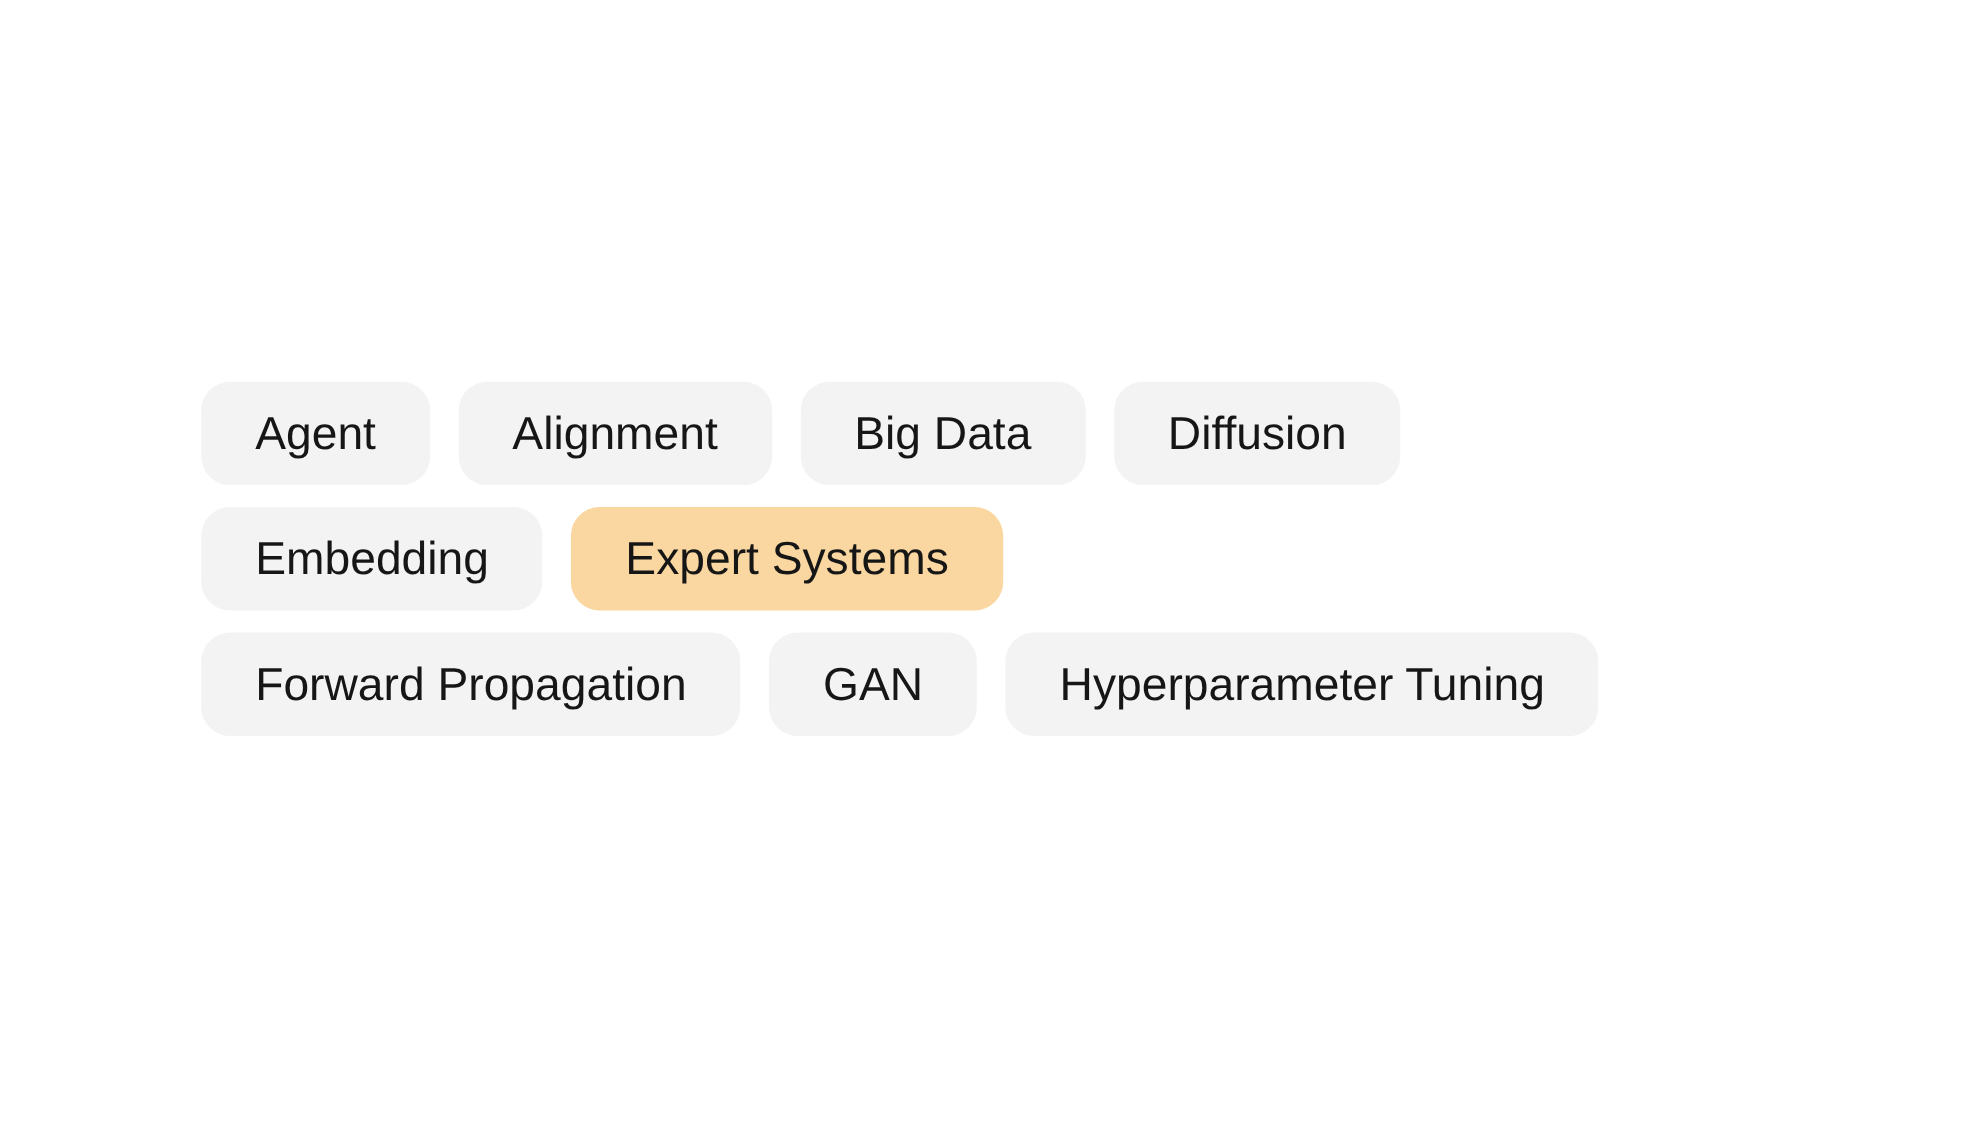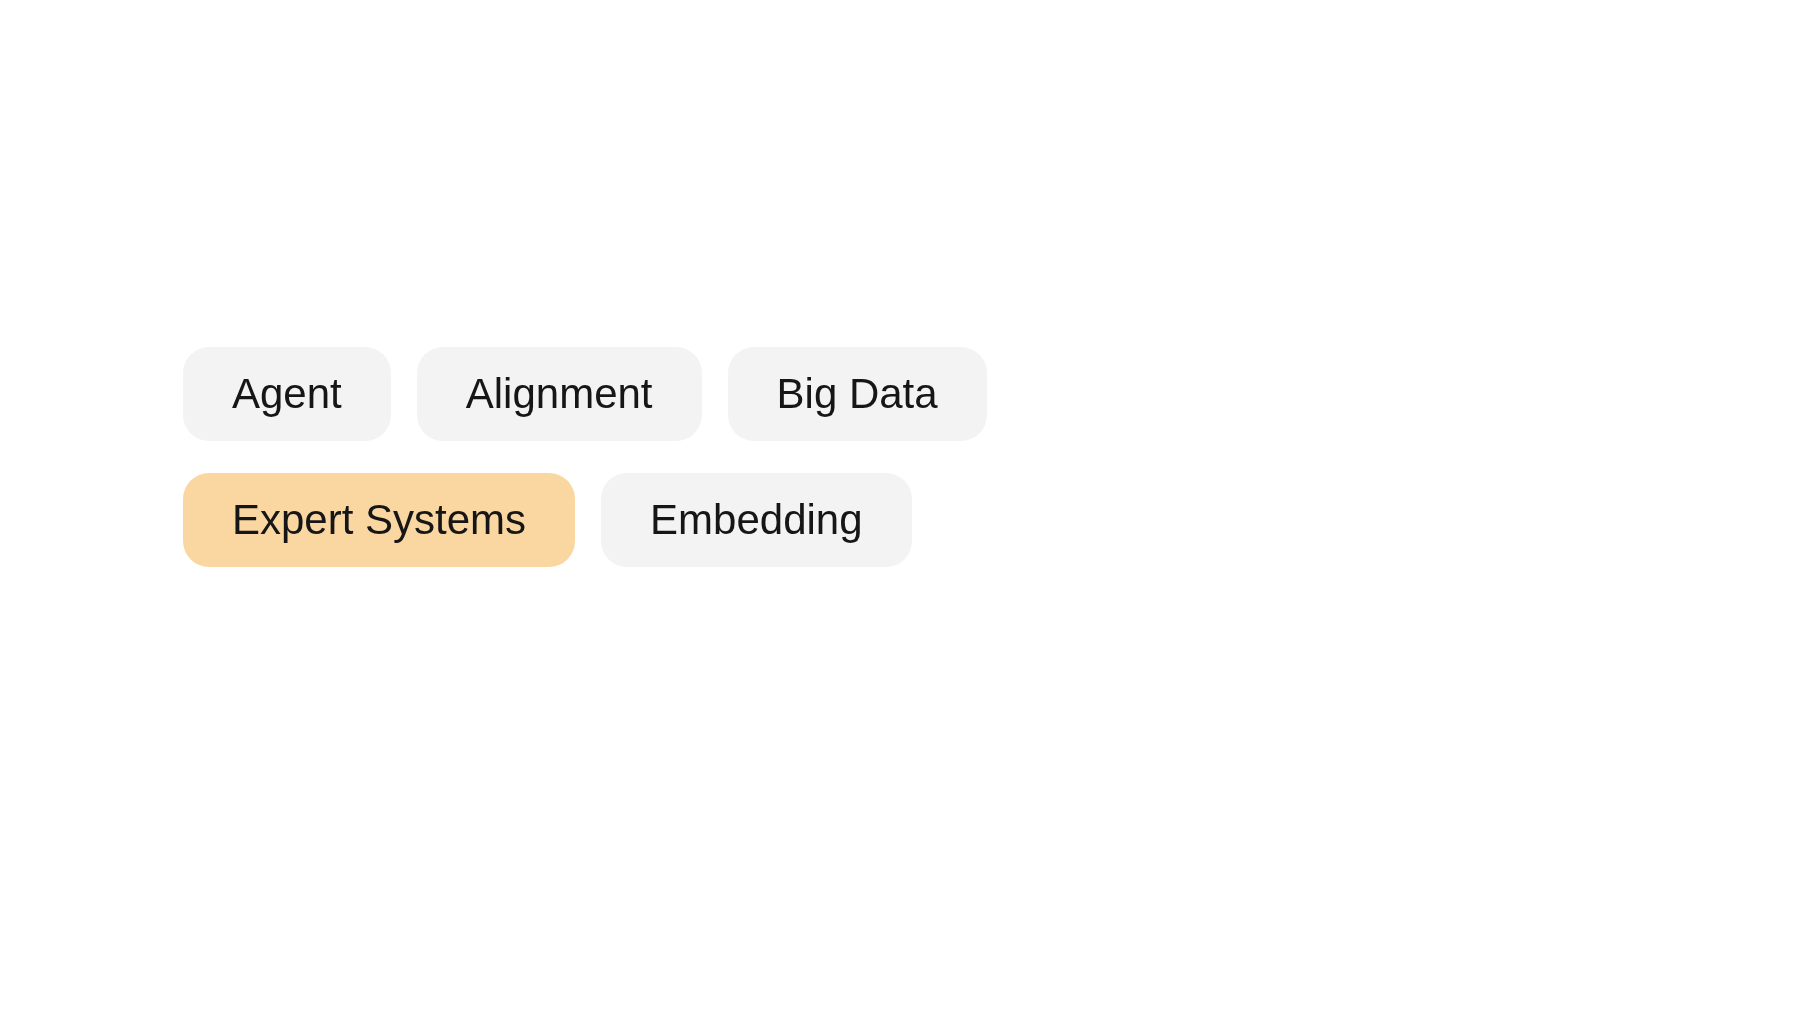--- a/index.html
+++ b/index.html
@@ -11,21 +11,21 @@
     background: var(--page-bg, #ffffff);
     font-family: "Liberation Sans", "DejaVu Sans", sans-serif;
     overflow: hidden;
   }
   .tag-cloud {
     position: absolute;
     left: 183px;
     top: 347px;
     display: flex;
     flex-direction: column;
-    gap: 32px;
+    gap: 20px;
   }
   .tag-row {
     display: flex;
     flex-direction: row;
     gap: 26px;
     align-items: center;
   }
   .pill {
     height: 94px;
     padding: 0 49px;
@@ -49,18 +49,24 @@
   }
 </style>
 </head>
 <body>
 
 <div class="tag-cloud">
     <div class="tag-row">
       <button class="pill">Agent</button>
       <button class="pill">Alignment</button>
       <button class="pill">Big Data</button>
+      <button class="pill">Diffusion</button>
     </div>
     <div class="tag-row">
+      <button class="pill">Embedding</button>
       <button class="pill selected">Expert Systems</button>
-      <button class="pill">Embedding</button>
+    </div>
+    <div class="tag-row">
+      <button class="pill">Forward Propagation</button>
+      <button class="pill">GAN</button>
+      <button class="pill">Hyperparameter Tuning</button>
     </div>
   </div>
 
 </body></html>

